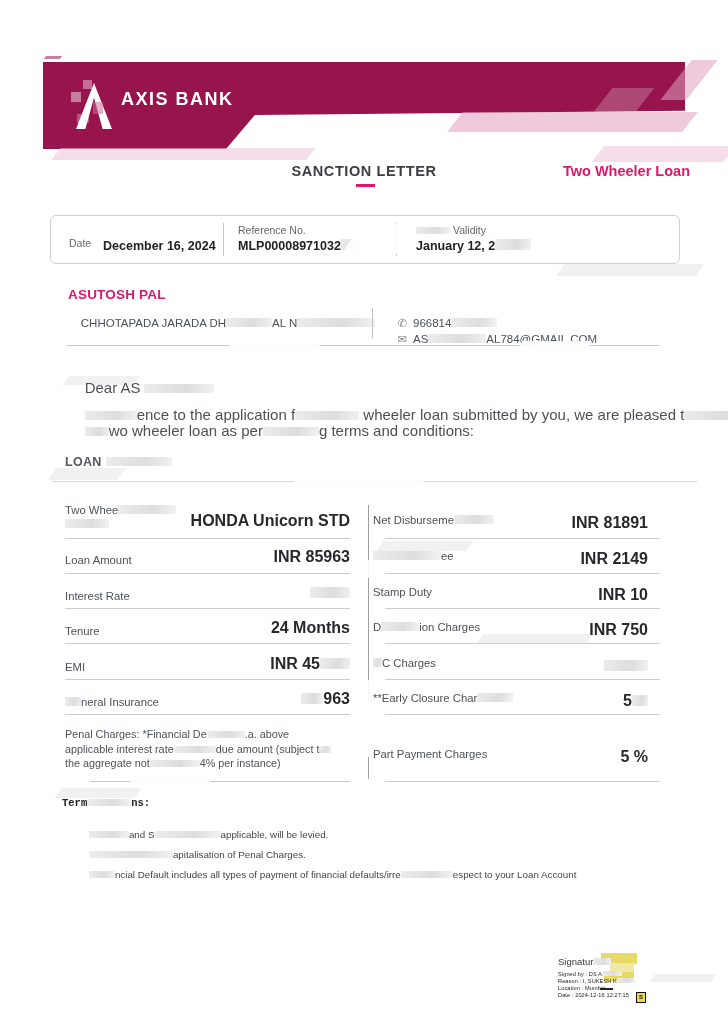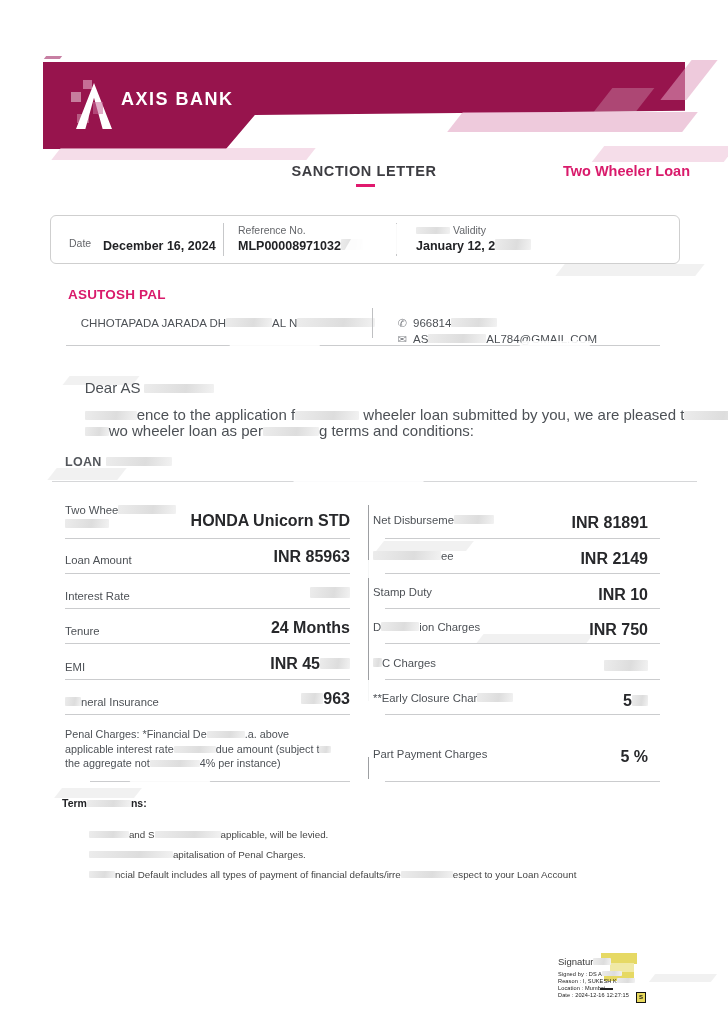--- a/index.html
+++ b/index.html
@@ -51,21 +51,21 @@
   .body-txt{position:absolute;font-size:15px;color:#4d5156;white-space:pre;}
 
   .loan-heading{position:absolute;left:65px;top:455px;font-size:12.5px;font-weight:bold;color:#54575c;letter-spacing:.3px;}
 
   
   .cell-l{position:absolute;left:65px;width:285px;display:flex;justify-content:space-between;align-items:flex-end;}
   .cell-r{position:absolute;left:373px;width:275px;display:flex;justify-content:space-between;}
   .tl{font-size:11.3px;color:#4d5156;white-space:pre;}
   .tv{font-size:16px;font-weight:bold;color:#27282b;white-space:pre;text-align:right;margin-left:8px;}
   .penal{position:absolute;left:65px;top:727px;width:292px;font-size:10.8px;line-height:14.6px;color:#4d5156;}
-  .terms-head{position:absolute;left:62px;top:797px;font-size:10.5px;font-weight:bold;color:#212225;}
+  .terms-head{position:absolute;left:62px;top:797px;font-size:10.5px;font-weight:bold;color:#212225;font-family:Liberation Mono, monospace;}
   .bullet{position:absolute;left:78px;font-size:9.8px;color:#454545;white-space:pre;}
 
   
   .sig-title{position:absolute;left:558px;top:956px;font-size:9.5px;color:#3a3a3a;}
   .sig-line{position:absolute;left:558px;font-size:5.6px;color:#1c1c1c;white-space:pre;letter-spacing:.1px;}
   .sig-badge{position:absolute;left:636px;top:992px;width:8px;height:9px;background:#e8d95d;border:1px solid #111;
              font-size:6px;font-weight:bold;color:#111;text-align:center;line-height:9px;}
   .ypatch{position:absolute;background:#e6d964;}
   .ypatch2{position:absolute;background:#f0e9a6;}
 </style>

